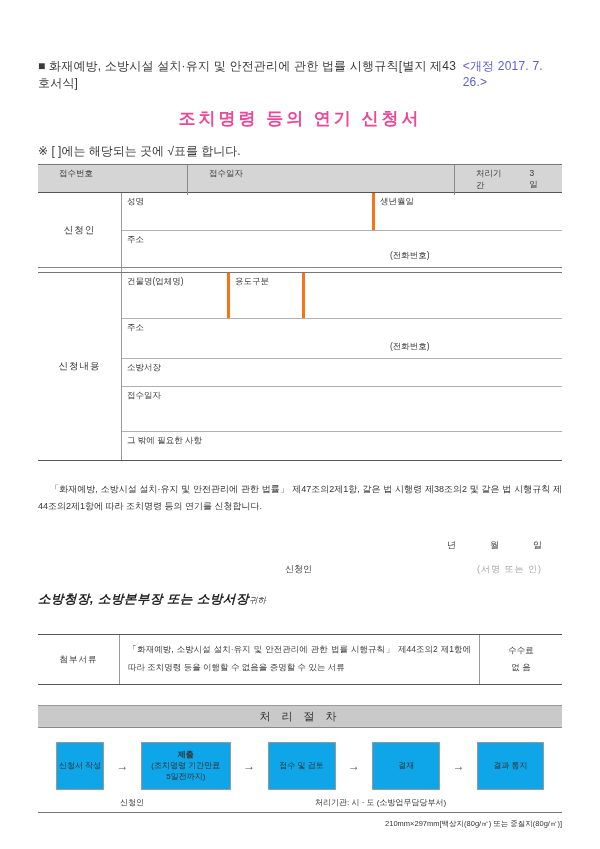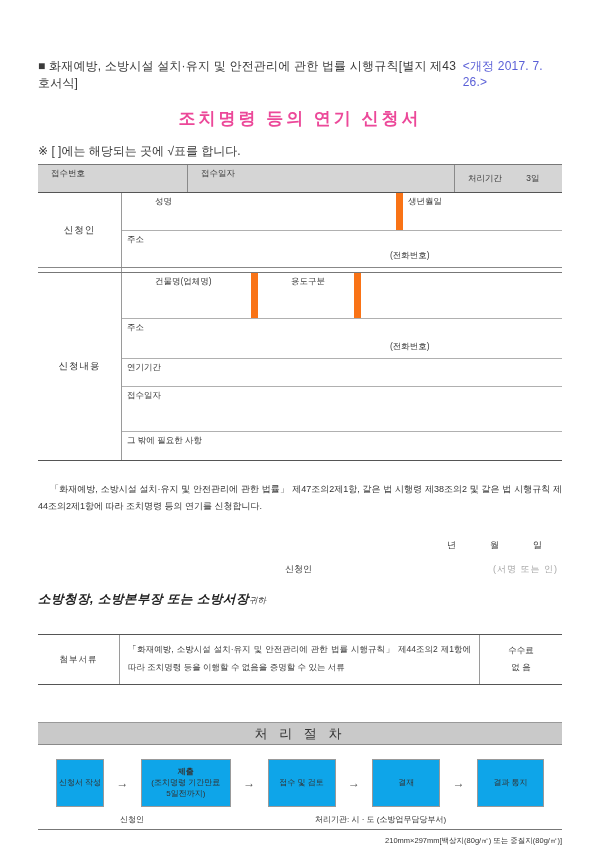--- a/index.html
+++ b/index.html
@@ -18,32 +18,32 @@
   
   .header-note{margin-top:58px;font-size:12px;letter-spacing:0.2px;display:flex;gap:4px;align-items:baseline;}
   .header-note .rev{color:var(--revision-text);}
   .form-title{margin-top:15px;text-align:center;font-size:17px;font-weight:bold;letter-spacing:3px;color:#ec4899;}
   .checkbox-note{margin-top:13px;font-size:12px;}
 
   
   .form-table{margin-top:4px;font-size:8.5px;}
   .receipt-row{display:grid;grid-template-columns:150px 267px 1fr;height:29px;
     background:var(--table-header-bg);border-top:1px solid #777;border-bottom:1px solid #555;}
-  .receipt-row .cell{padding:3px 13px;font-family:Liberation Mono, monospace;}
+  .receipt-row .cell{padding:3px 21px;font-family:Liberation Mono, monospace;}
   .receipt-row .cell.b{border-right:1px solid #8a8a8a;}
   .receipt-row .period{display:flex;gap:24px;align-items:center;}
 
   .section{display:grid;grid-template-columns:84px 1fr;}
   .sec-label{border-right:1px solid #9a9a9a;display:flex;align-items:center;justify-content:center;
     font-size:9.5px;letter-spacing:1px;color:#333;}
   .sec-rows{display:flex;flex-direction:column;}
   .row{display:flex;position:relative;}
   .row+.row{border-top:1px solid #b0b0b0;}
   .cell{padding:3px 5px;position:relative;}
-  .vline{border-right:7px solid #f97316;margin-left:28px;}
+  .vline{border-right:3px solid #f97316;}
 
   .applicant .r{height:37px;}
   .applicant-bottom{border-bottom:1px solid #888;}
   .sec-gap{height:5px;border-bottom:1px solid #777;display:flex;}
   .sec-gap .gap-vline{width:84px;border-right:1px solid #9a9a9a;height:100%;}
 
   .contentsec .r1{height:45px;}
   .contentsec .r2{height:40px;}
   .contentsec .r3{height:28px;}
   .contentsec .r4{height:45px;}
@@ -52,37 +52,37 @@
 
   .addr-cell{flex:1;}
   .phone-line{position:absolute;bottom:5px;left:268px;right:8px;display:flex;}
   .grade-cell .opts{display:flex;gap:9px;margin:3px 0 0 12px;}
 
   
   .declaration{margin-top:20px;font-size:9px;line-height:1.9;text-indent:12px;text-align:justify;color:#333;}
   .date-line{margin-top:24px;display:flex;justify-content:flex-end;gap:34px;padding-right:20px;font-size:9px;color:#333;}
   .sign-line{margin-top:11px;position:relative;height:13px;font-size:9px;}
   .sign-line .who{position:absolute;left:247px;}
-  .sign-line .sig{position:absolute;right:4px;color:#a8a8a8;letter-spacing:1px;}
+  .sign-line .sig{position:absolute;right:20px;color:#a8a8a8;letter-spacing:1px;}
 
   .addressee{margin-top:15px;display:flex;align-items:baseline;font-style:italic;}
   .addressee .main{font-size:12.5px;font-weight:bold;letter-spacing:0.5px;color:#222;}
   .addressee .suffix{font-size:8.5px;}
 
   
   .attach-table{margin-top:26px;display:grid;grid-template-columns:82px 360px 1fr;height:51px;
     border-top:1px solid #555;border-bottom:1px solid #555;font-size:8.5px;}
   .attach-table .lab{border-right:1px solid #9a9a9a;display:flex;align-items:center;justify-content:center;letter-spacing:1px;}
   .attach-table .doc{border-right:1px solid #9a9a9a;padding:5px 8px;line-height:2.15;text-align:justify;}
   .attach-table .fee{display:flex;flex-direction:column;justify-content:space-around;align-items:center;padding:7px 2px;}
 
   
-  .process-bar{margin-top:37px;height:23px;background:var(--process-bar-bg);
+  .process-bar{margin-top:20px;height:23px;background:var(--process-bar-bg);
     border-top:1px solid #999;border-bottom:1px solid #8a8a8a;
-    display:flex;align-items:center;justify-content:center;font-size:13px;letter-spacing:4px;color:#333;}
+    display:flex;align-items:center;justify-content:center;font-size:11px;letter-spacing:4px;color:#333;}
   .flow{margin-top:14px;display:flex;align-items:center;justify-content:space-between;padding:0 18px;}
   .flow .box{border:1px solid #999;background:#0ea5e9;height:48px;display:flex;flex-direction:column;
     justify-content:center;align-items:center;text-align:center;font-size:8px;line-height:1.35;color:#333;}
   .flow .b1{width:48px;}.flow .b2{width:90px;}.flow .b3{width:68px;}.flow .b4{width:68px;}.flow .b5{width:67px;}
   .flow .arrow{font-size:12px;font-weight:bold;color:#555;}
   .flow .bold{font-weight:bold;}
   .flow-labels{position:relative;height:13px;margin-top:7px;font-size:8px;color:#333;}
   .flow-labels .fl1{position:absolute;left:58px;width:72px;text-align:center;}
   .flow-labels .fl2{position:absolute;left:277px;}
   .footer-rule{margin-top:2px;border-top:1px solid #777;}
@@ -160,21 +160,21 @@
             <div class="cell addr-cell">
               <span>주소</span>
               <div class="phone-line">
                 <span>(전화번호</span>
                 <span>)</span>
               </div>
             </div>
           </div>
           <div class="row r3">
             <div class="cell" style="flex:1;">
-              <span>연기기간</span>
+              <span>소방서장</span>
             </div>
           </div>
           <div class="row r4">
             <div class="cell" style="flex:1;">
               <span>접수일자</span>
             </div>
           </div>
           <div class="row r5">
             <div class="cell" style="flex:1;">
               <span>그 밖에 필요한 사항</span>

